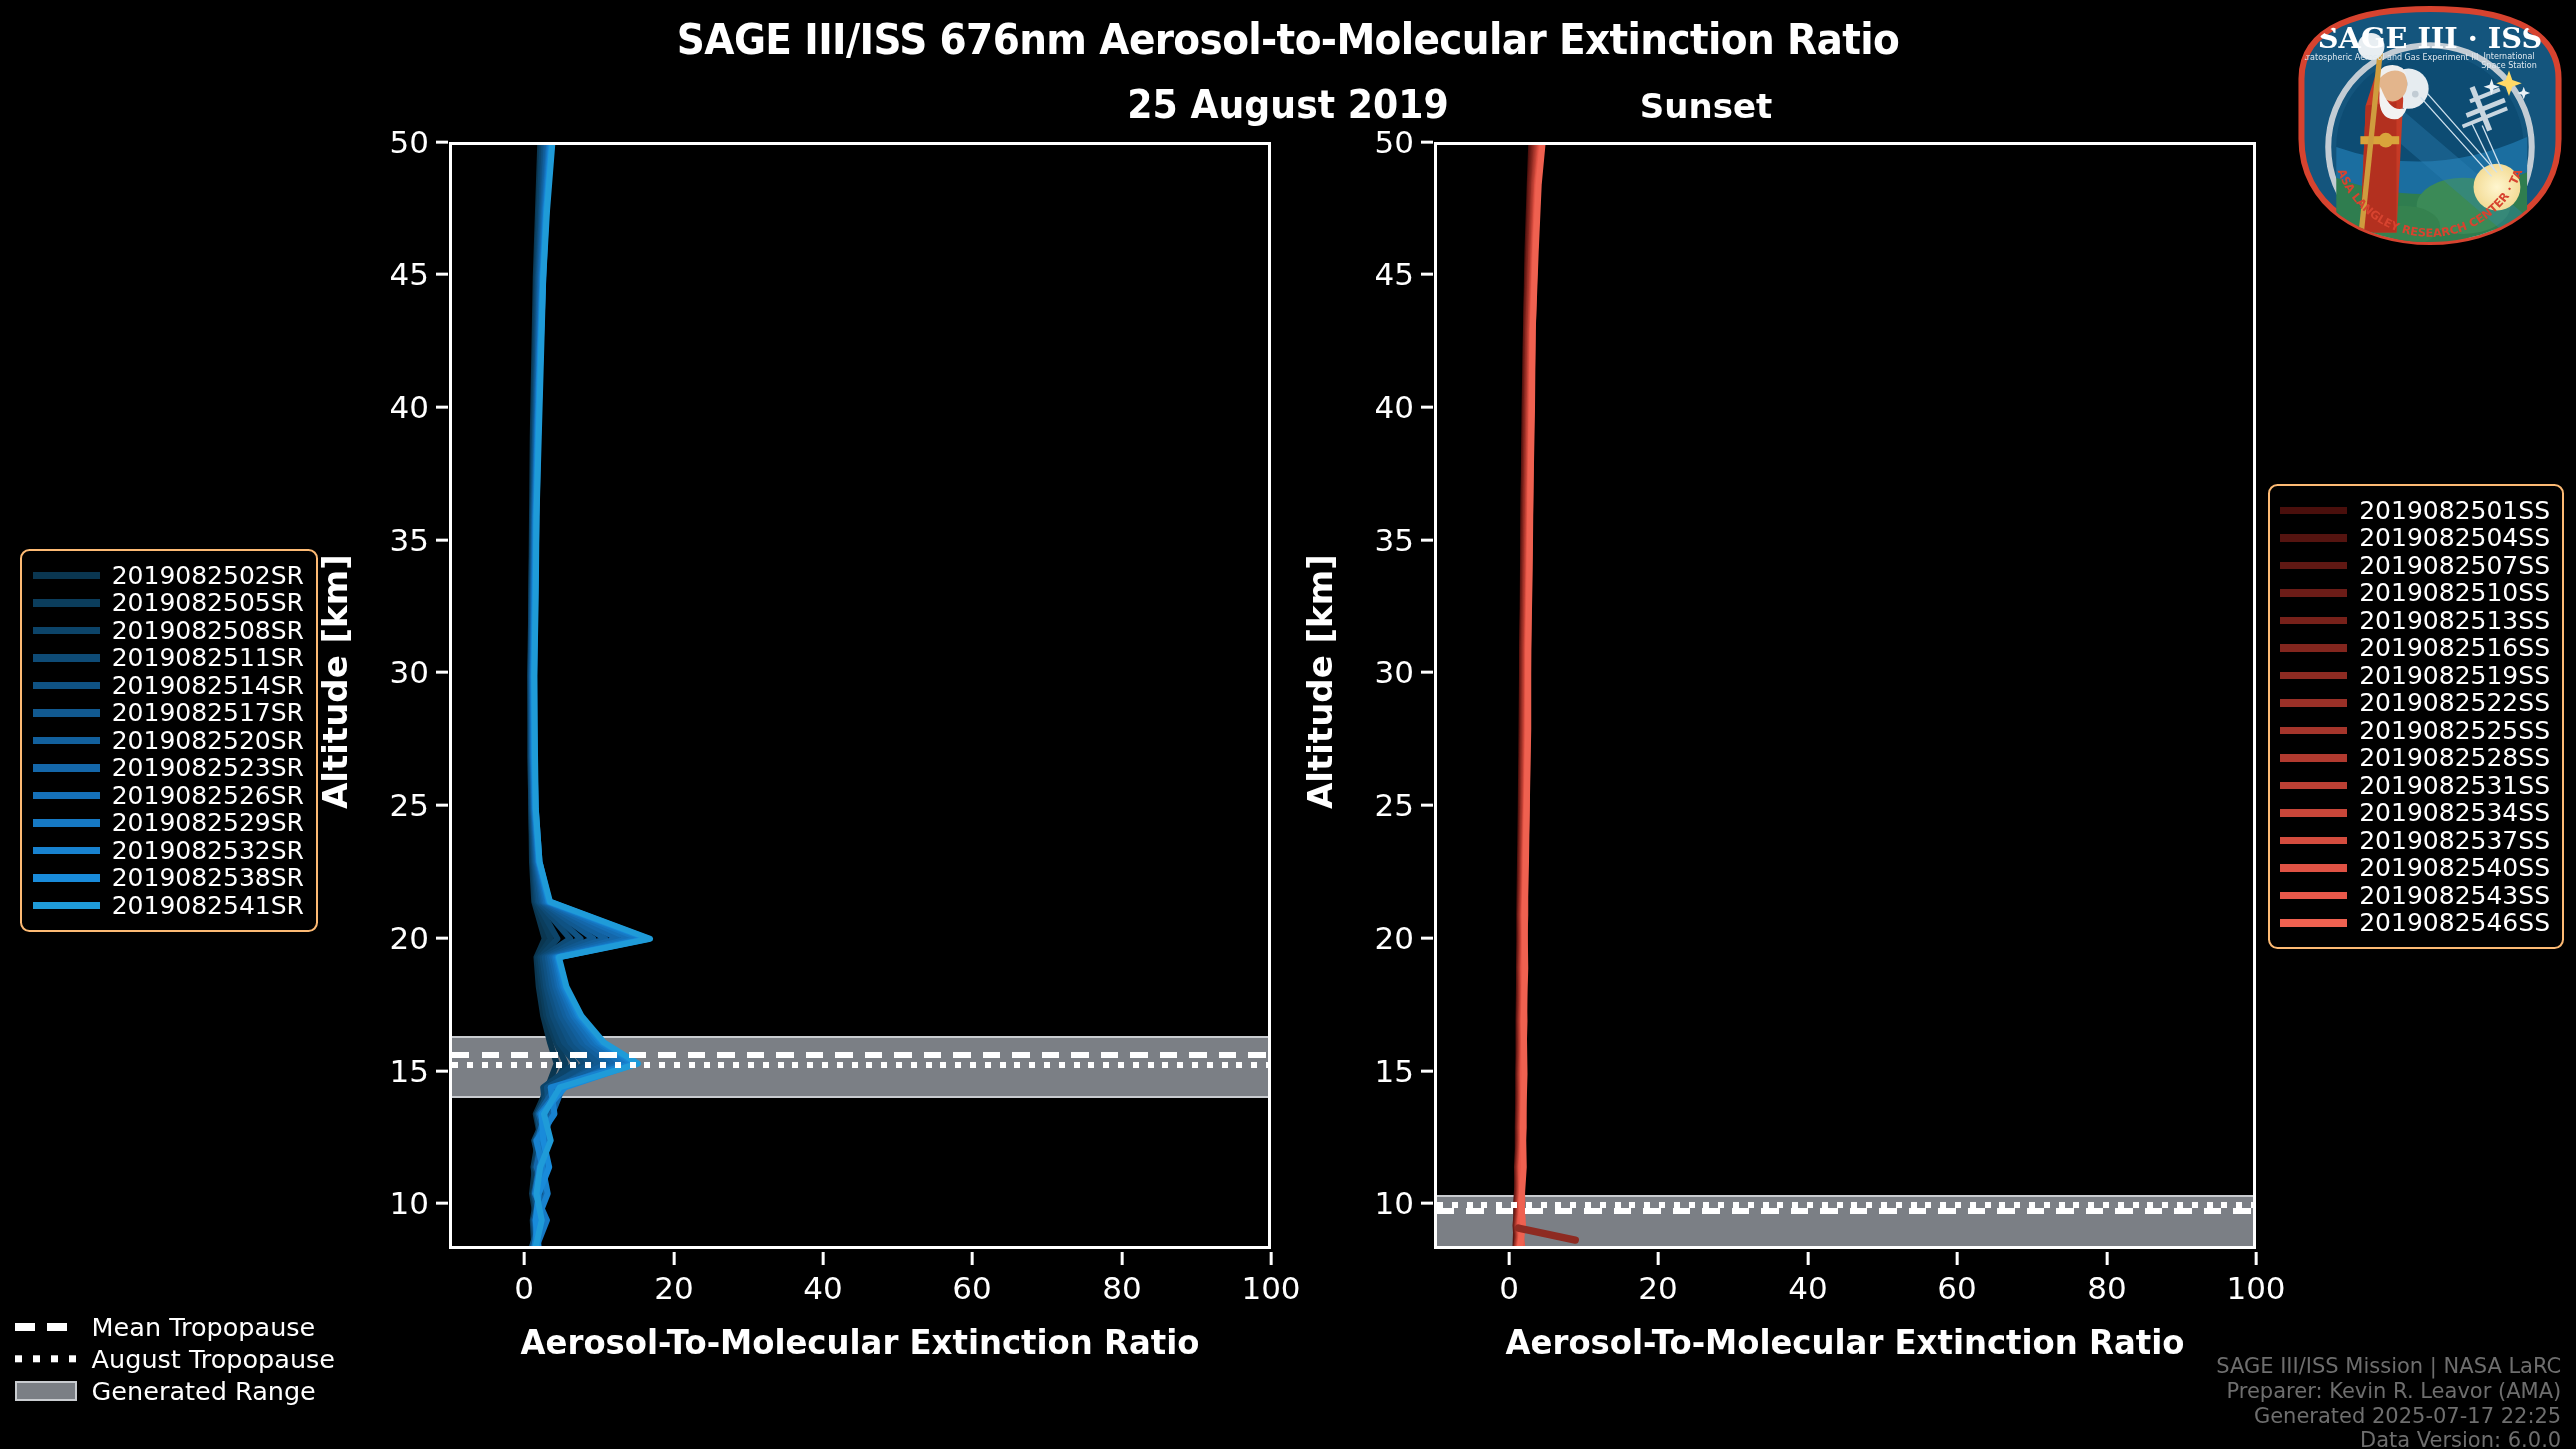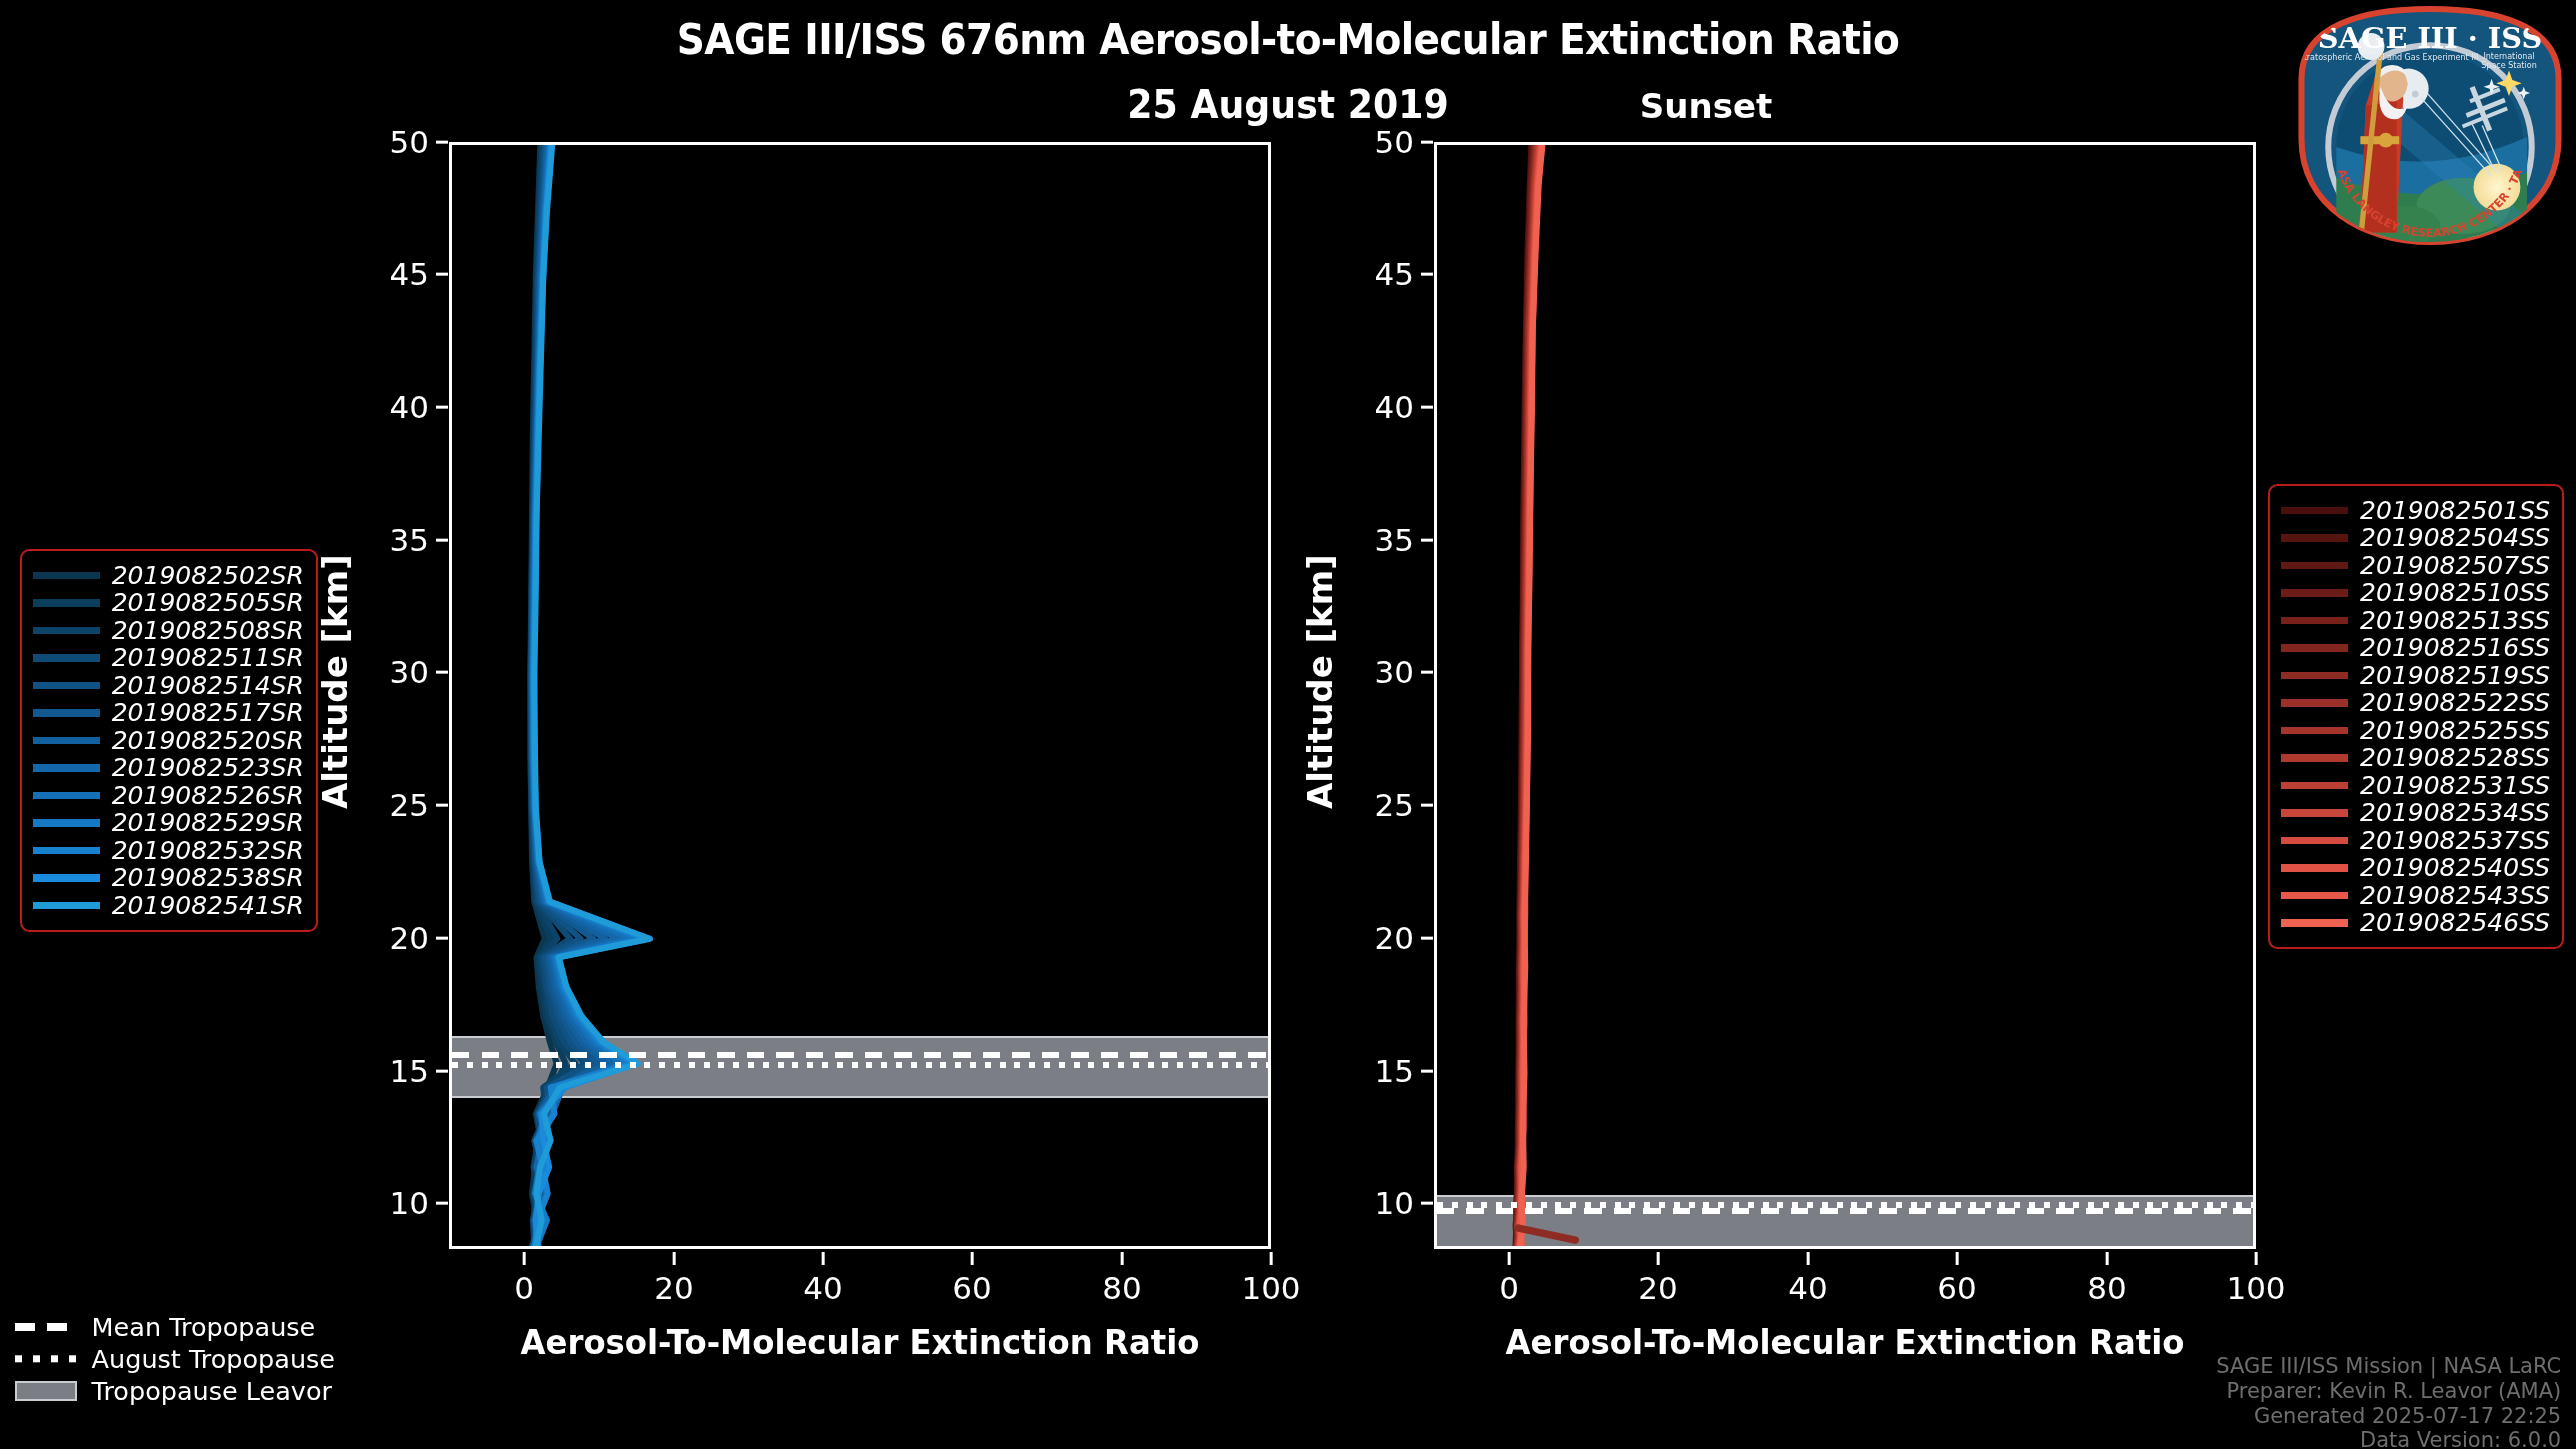--- a/index.html
+++ b/index.html
@@ -97,24 +97,23 @@
     position: absolute; left: 0; right: 0; height: 6px;
     background: repeating-linear-gradient(to right,
       #ffffff 0px, #ffffff 6px, transparent 6px, transparent 14.8px);
     transform: translateY(-50%);
   }
 
   
   .legend-box {
     position: absolute;
     background: #000;
-    border: 2px solid #b91c1c;
+    border: 2px solid #fdba74;
     border-radius: 9.4px;
     padding: 10.7px 12px 10.7px 10.7px;
-    font-style: italic;
   }
   .legend-row { display: flex; align-items: center; height: 27.5px; }
   .swatch-line { width: 67px; height: 7.4px; flex: none; margin-right: 12px; }
   .legend-label {
     color: #ffffff; font-size: 25px; white-space: nowrap;
     font-family: "DejaVu Sans", sans-serif; line-height: 1;
   }
 
   .bottom-legend { position: absolute; left: 14.8px; top: 1311px; }
   .bl-row { display: flex; align-items: center; height: 32px; }
@@ -407,21 +406,21 @@
     <div class="bl-row">
       <span class="bl-swatch">
           <span class="bl-dot"></span>
         </span>
       <span class="bl-label">August Tropopause</span>
     </div>
     <div class="bl-row">
       <span class="bl-swatch">
           <span class="bl-box"></span>
         </span>
-      <span class="bl-label">Tropopause Leavor</span>
+      <span class="bl-label">Generated Range</span>
     </div>
   </div>
 
   <div class="credit">
     <div>SAGE III/ISS Mission | NASA LaRC</div>
     <div>Preparer: Kevin R. Leavor (AMA)</div>
     <div>Generated 2025-07-17 22:25</div>
     <div>Data Version: 6.0.0</div>
   </div>
 

